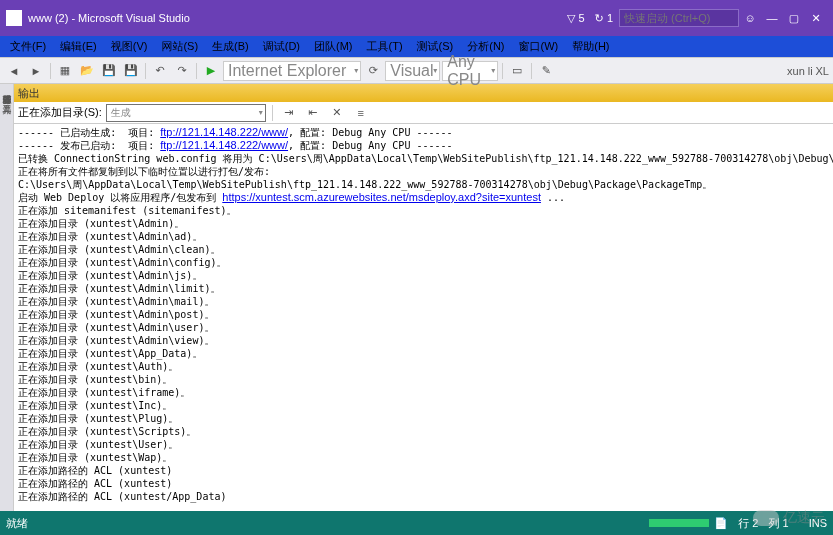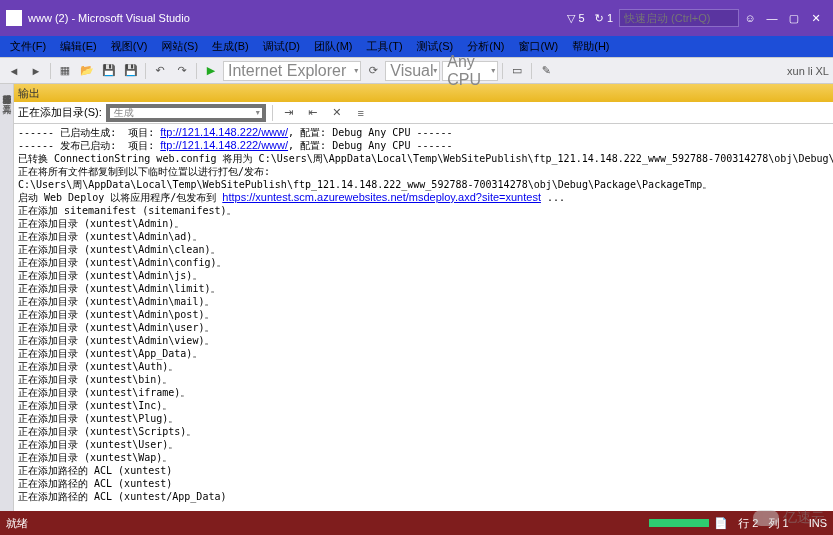--- a/index.html
+++ b/index.html
@@ -17,27 +17,27 @@
 .tbbtn { width:20px; height:20px; display:flex; align-items:center; justify-content:center; cursor:pointer; color:#555; }
 .tbsep { width:1px; height:16px; background:#ccc; margin:0 2px; }
 .tbcombo { height:20px; border:1px solid #ccc; background:#fff; padding:0 14px 0 4px; display:flex; align-items:center; position:relative; font-size:16px; color:#888; }
 .tbcombo::after { content:"▾"; position:absolute; right:2px; font-size:8px; }
 .main { display:flex; height:calc(100% - 26px - 22px - 26px - 14px); }
 .leftgutter { width:18px; background:#e0e0e6; border-right:1px solid #ccc; writing-mode:vertical-rl; text-orientation:upright; font-size:9px; color:#555; padding:4px 0; }
 .center { flex:1; display:flex; flex-direction:column; background:#fff; }
 .panel-hdr { height:18px; background:linear-gradient(#f5cf5a,#eab822); display:flex; align-items:center; padding:0 4px; font-size:10px; color:#333; }
 .panel-hdr .sp { flex:1; }
 .output-src { height:22px; display:flex; align-items:center; padding:0 4px; gap:4px; border-bottom:1px solid #ccc; font-size:10px; }
-.output-src select,.output-src .sel { height:18px; border:4px solid #737373; width:120px; font-size:10px; }
+.output-src select,.output-src .sel { height:18px; border:1px solid #737373; width:120px; font-size:10px; }
 .output-body { flex:1; overflow:auto; white-space:pre; font-family:Consolas,monospace; font-size:10px; padding:2px 4px; color:#000; line-height:13px; }
 .output-body a { color:#00e; text-decoration:underline; }
 .output-tabs { height:20px; background:#eeeef2; display:flex; align-items:flex-end; border-top:1px solid #ccc; }
 .output-tabs .tab { padding:2px 8px; background:#e0e0e6; border:1px solid #ccc; border-bottom:none; margin-right:-1px; font-size:10px; cursor:pointer; }
 .output-tabs .tab.act { background:#fff; }
-.statusbar { height:14px; background:#7f1d1d; color:#fff; display:flex; align-items:center; padding:12px 6px; font-size:10px; position:absolute; bottom:0; left:0; right:0; }
+.statusbar { height:14px; background:#0f766e; color:#fff; display:flex; align-items:center; padding:12px 6px; font-size:10px; position:absolute; bottom:0; left:0; right:0; }
 .statusbar .sp { flex:1; }
 .prog { width:60px; height:8px; background:#4a2a85; margin:0 6px; }
 .prog .f { height:100%; background:#2ecc71; width:100%; }
 .watermark { position:absolute; right:8px; bottom:8px; display:flex; align-items:center; gap:4px; opacity:.5; pointer-events:none; }
 .watermark .c { width:26px; height:16px; border-radius:8px; background:#ccc; }
 </style>
 </head>
 <body>
 
 <div class="titlebar">

